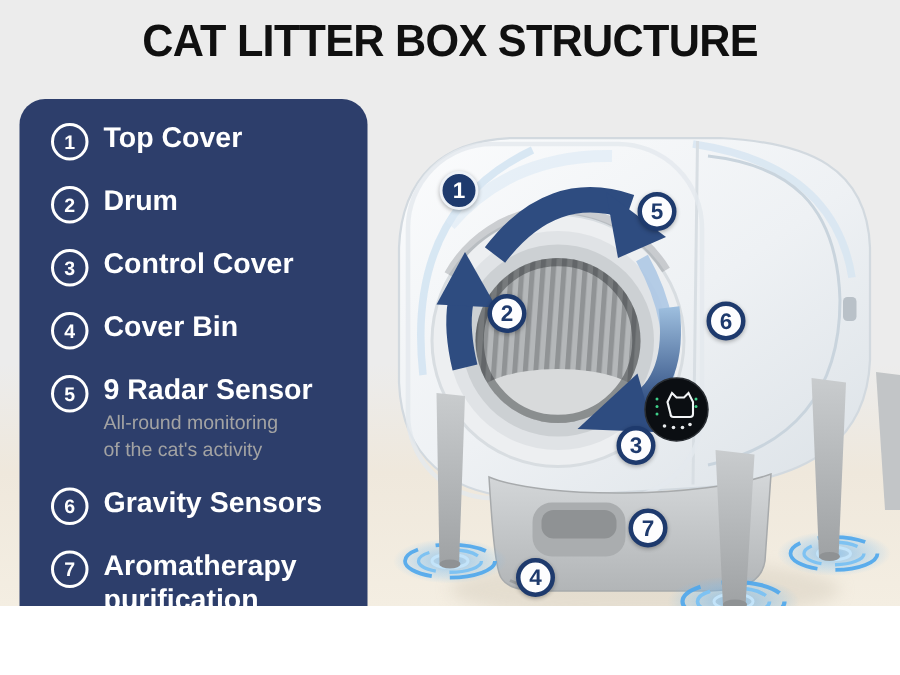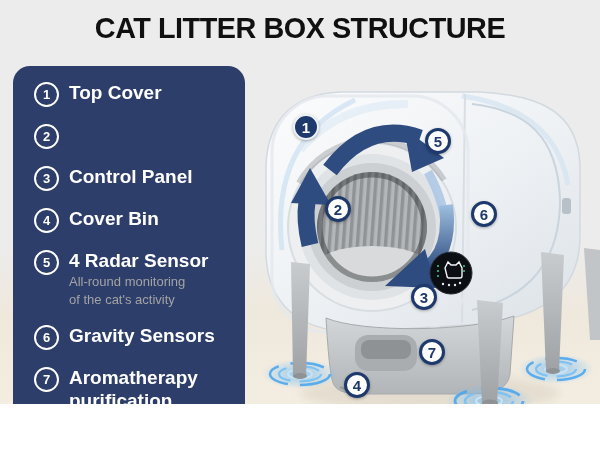--- a/index.html
+++ b/index.html
@@ -55,37 +55,40 @@
   <div class="panel">
     <div>
         <div class="legend-item">
           <span class="lnum">1</span>
           <div class="ltext">
             <div class="llabel">Top Cover</div>
           </div>
         </div>
         <div class="legend-item">
           <span class="lnum">2</span>
+          <div class="ltext">
+            <div class="llabel">Drum</div>
+          </div>
         </div>
         <div class="legend-item">
           <span class="lnum">3</span>
           <div class="ltext">
-            <div class="llabel">Control Panel</div>
+            <div class="llabel">Control Cover</div>
           </div>
         </div>
         <div class="legend-item">
           <span class="lnum">4</span>
           <div class="ltext">
             <div class="llabel">Cover Bin</div>
           </div>
         </div>
         <div class="legend-item">
           <span class="lnum">5</span>
           <div class="ltext">
-            <div class="llabel">4 Radar Sensor</div>
+            <div class="llabel">9 Radar Sensor</div>
             <div class="lsub">All-round monitoring</div>
             <div class="lsub">of the cat's activity</div>
           </div>
         </div>
         <div class="legend-item">
           <span class="lnum">6</span>
           <div class="ltext">
             <div class="llabel">Gravity Sensors</div>
           </div>
         </div>

